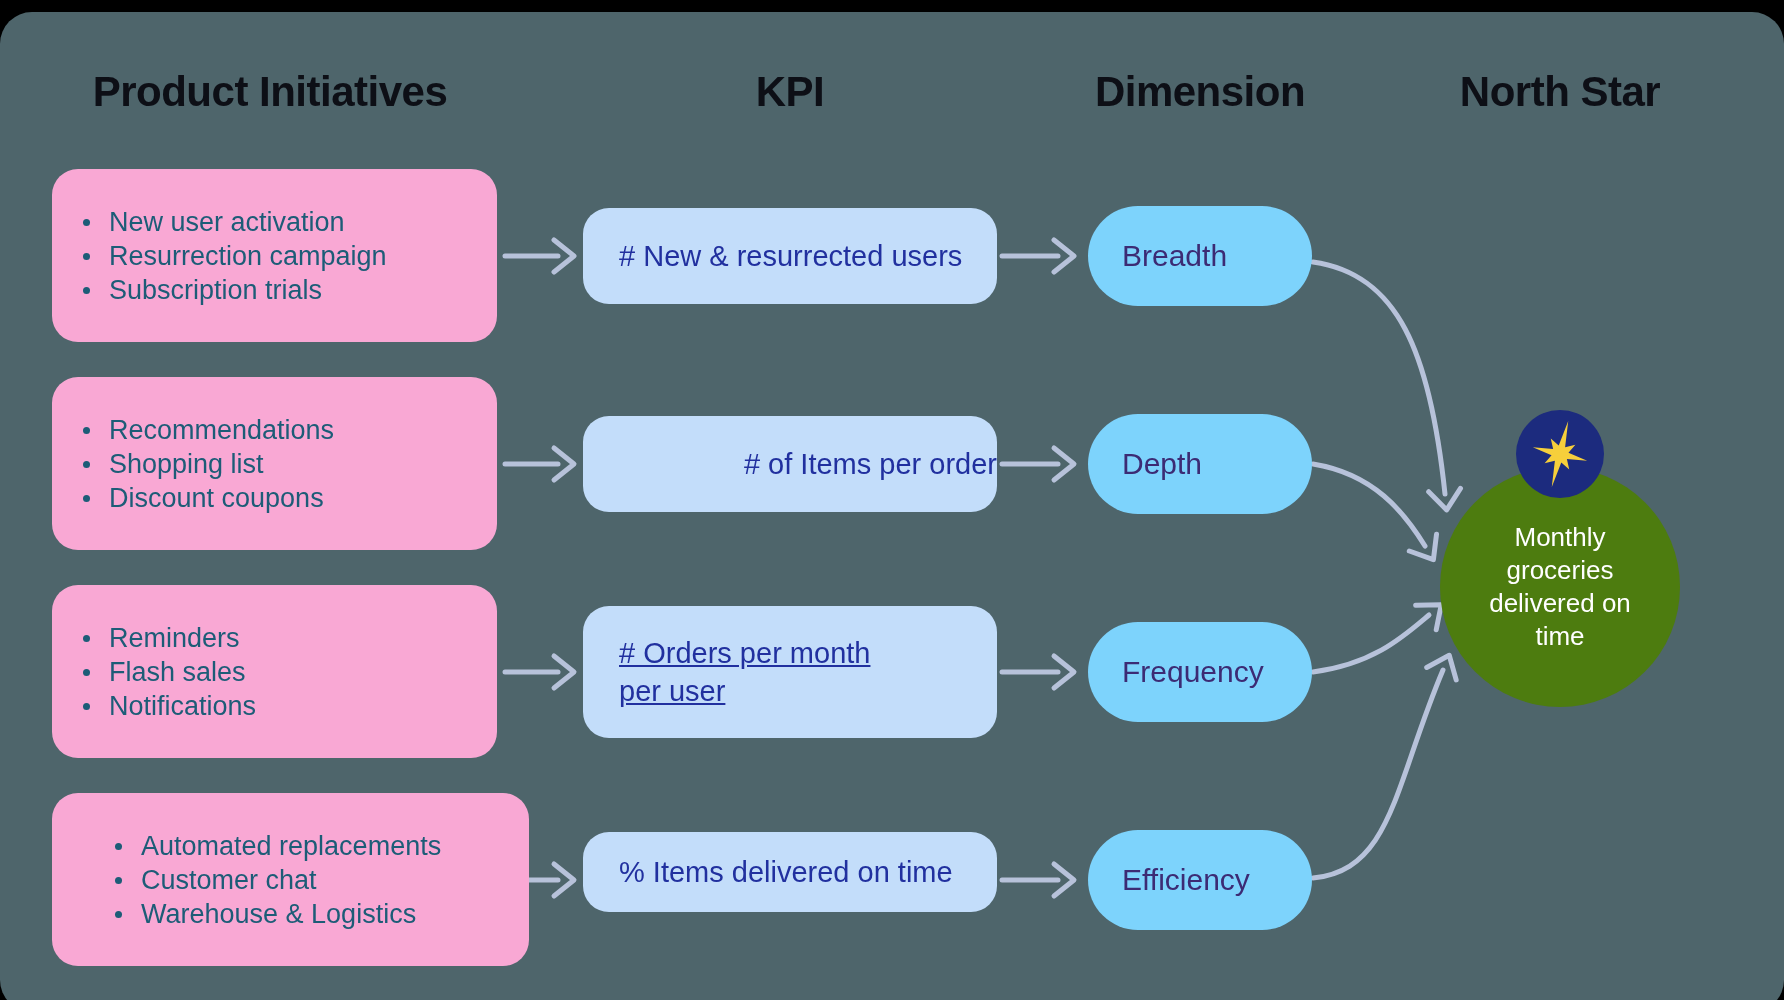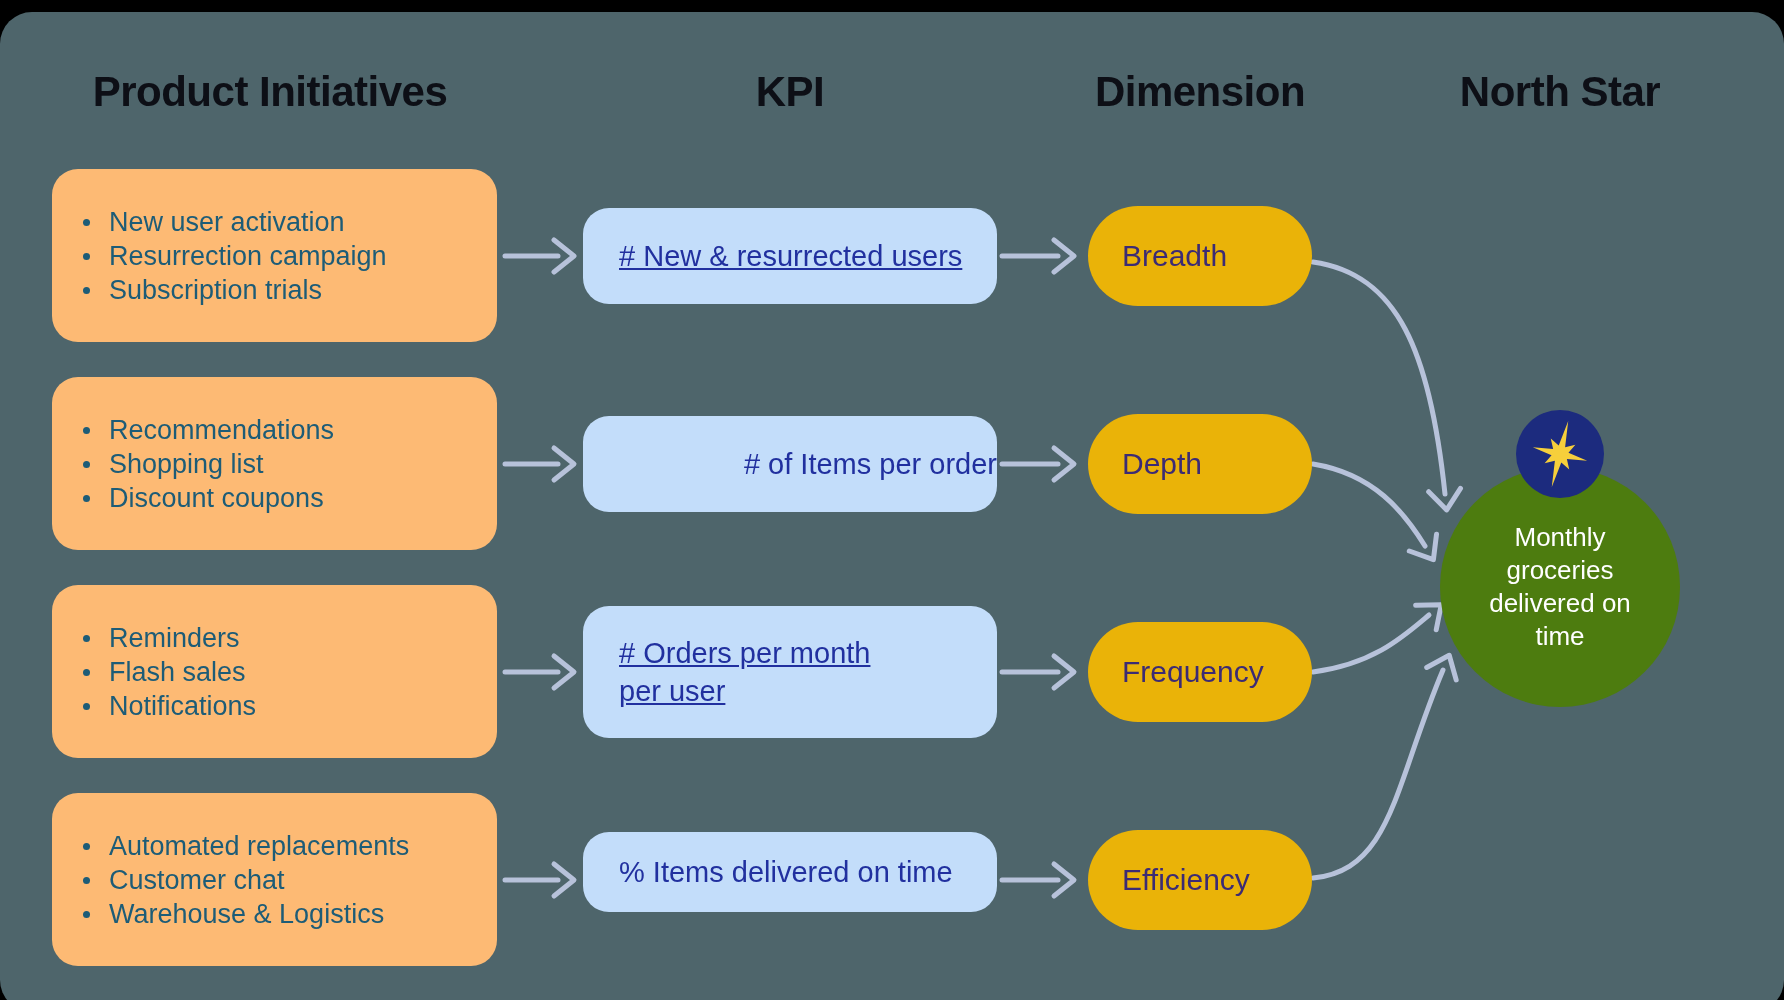--- a/index.html
+++ b/index.html
@@ -13,47 +13,47 @@
     position:absolute;top:56px;font-size:42px;font-weight:700;
     color:#0d0f16;text-align:center;letter-spacing:-0.5px;
   }
   .hdr-1{left:40px;width:460px;}
   .hdr-2{left:583px;width:414px;}
   .hdr-3{left:1076px;width:248px;}
   .hdr-4{left:1430px;width:260px;}
 
   .ibox{
     position:absolute;left:52px;width:445px;height:173px;
-    background:#fdba74;border-radius:26px;
+    background:#f9a8d4;border-radius:26px;
     display:flex;flex-direction:column;justify-content:center;
   }
   .ibox ul{margin:0;padding:0;list-style:none;}
   .ibox li{
     position:relative;padding-left:57px;font-size:27px;line-height:34px;
     color:#1d5c77;font-weight:500;
   }
   .ibox li::before{
     content:'';position:absolute;left:31px;top:14px;width:7px;height:7px;
     border-radius:50%;background:#1d5c77;
   }
-  .i1{top:157px;} .i2{top:365px;} .i3{top:573px;} .i4{top:781px;}
+  .i1{top:157px;} .i2{top:365px;} .i3{top:573px;} .i4{top:781px;padding-left:32px;}
 
   .kbox{
     position:absolute;left:583px;width:414px;background:#c3ddfa;
     border-radius:26px;display:flex;align-items:center;
     padding-left:36px;box-sizing:border-box;
     font-size:29px;color:#21309f;font-weight:500;line-height:38px;
   }
-  .k1{top:196px;height:96px;text-decoration:underline;} .k2{top:404px;height:96px;justify-content:flex-end;}
+  .k1{top:196px;height:96px;} .k2{top:404px;height:96px;justify-content:flex-end;}
   .k3{top:594px;height:132px;} .k4{top:820px;height:80px;text-align:center;}
   .k3 span{display:block;max-width:290px;text-decoration:underline;}
 
   .pill{
     position:absolute;left:1088px;width:224px;height:100px;
-    border-radius:52px;background:#eab308;
+    border-radius:52px;background:#7dd3fc;
     display:flex;align-items:center;padding-left:34px;box-sizing:border-box;
     font-size:30px;color:#3c2b74;font-weight:500;
   }
   .p1{top:194px;} .p2{top:402px;} .p3{top:610px;} .p4{top:818px;}
 
   .ns-circle{
     position:absolute;left:1440px;top:455px;width:240px;height:240px;
     border-radius:50%;background:#4d7c0f;color:#ffffff;
     display:flex;align-items:center;justify-content:center;text-align:center;
     font-size:26px;line-height:33px;font-weight:500;

